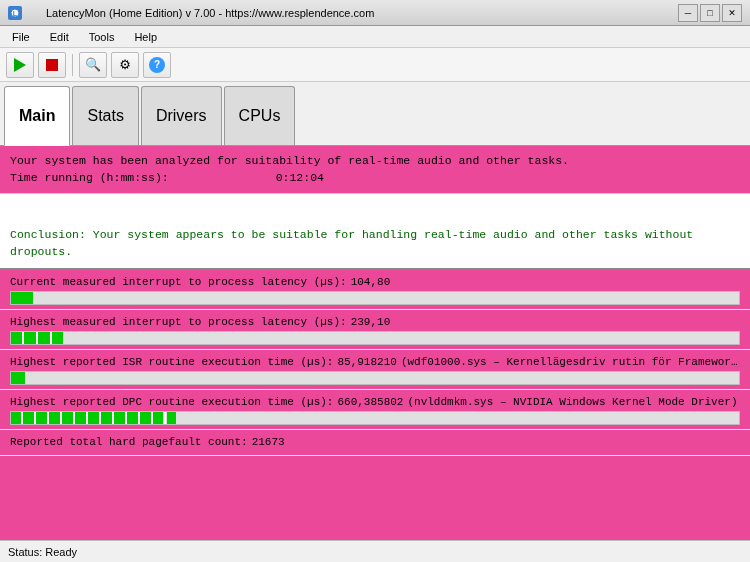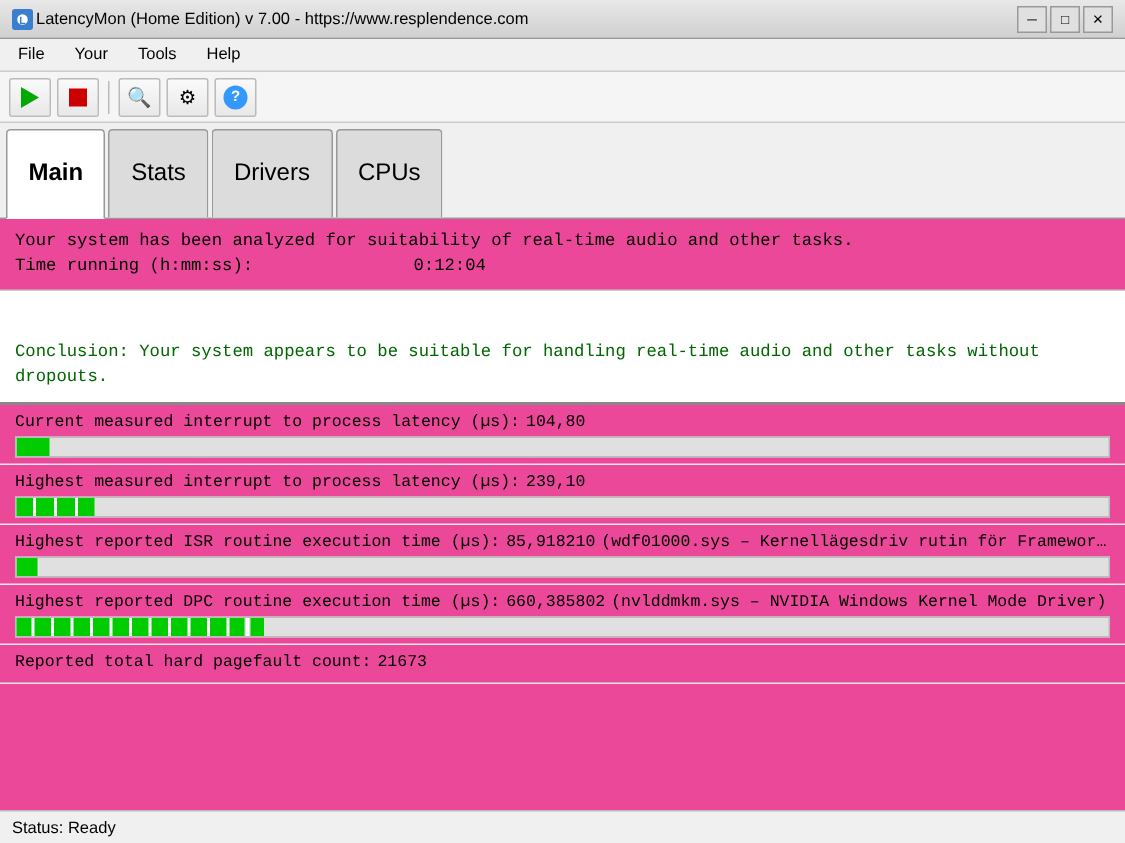--- a/index.html
+++ b/index.html
@@ -21,21 +21,21 @@
       padding: 4px 8px;
       display: flex;
       align-items: center;
       justify-content: space-between;
       height: 26px;
       flex-shrink: 0;
     }
     .title-bar-left {
       display: flex;
       align-items: center;
-      gap: 2px;
+      gap: 24px;
     }
     .title-icon {
       width: 14px;
       height: 14px;
       background: #3a7fcf;
       border-radius: 2px;
       display: flex; align-items: center; justify-content: center;
     }
     .title-text {
       font-size: 11px;
@@ -56,20 +56,21 @@
       justify-content: center;
       font-size: 9px;
     }
 
     
     .menu-bar {
       background: #f0f0f0;
       border-bottom: 1px solid #ccc;
       padding: 2px 4px;
       display: flex;
+      align-items: center;
       gap: 4px;
       height: 22px;
       flex-shrink: 0;
     }
     .menu-item {
       padding: 2px 8px;
       cursor: pointer;
       font-size: 11px;
       color: #000;
     }
@@ -281,21 +282,21 @@
   </div>
   <div class="title-controls">
     <div class="win-btn">─</div>
     <div class="win-btn">□</div>
     <div class="win-btn close">✕</div>
   </div>
 </div>
 
 <div class="menu-bar">
   <span class="menu-item">File</span>
-  <span class="menu-item">Your</span>
+  <span class="menu-item">Edit</span>
   <span class="menu-item">Tools</span>
   <span class="menu-item">Help</span>
 </div>
 
 <div class="toolbar">
   <div class="tb-btn" title="Start">
     <div class="play-icon"></div>
   </div>
   <div class="tb-btn" title="Stop">
     <div class="stop-icon"></div>

